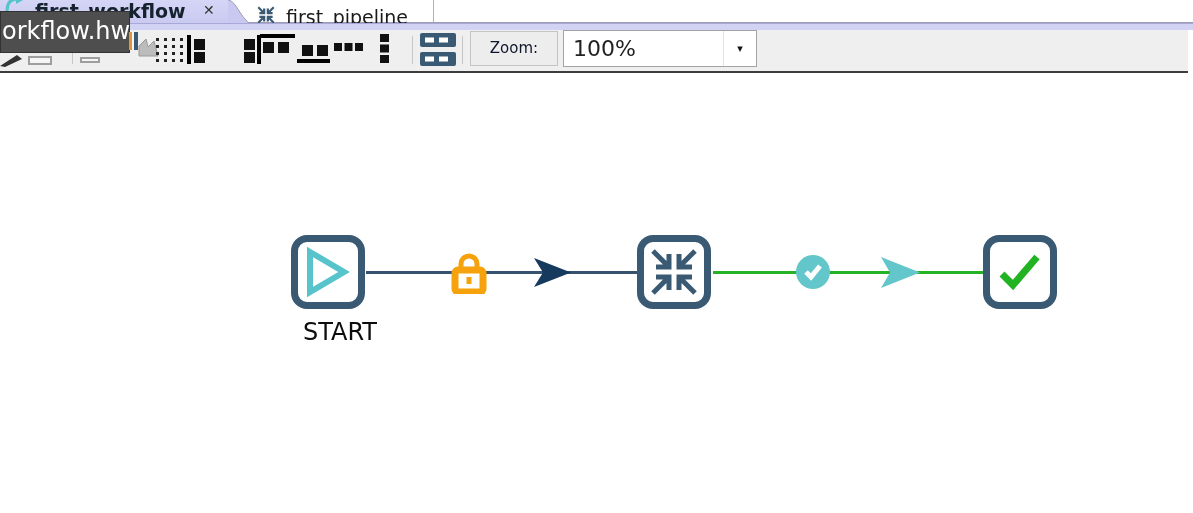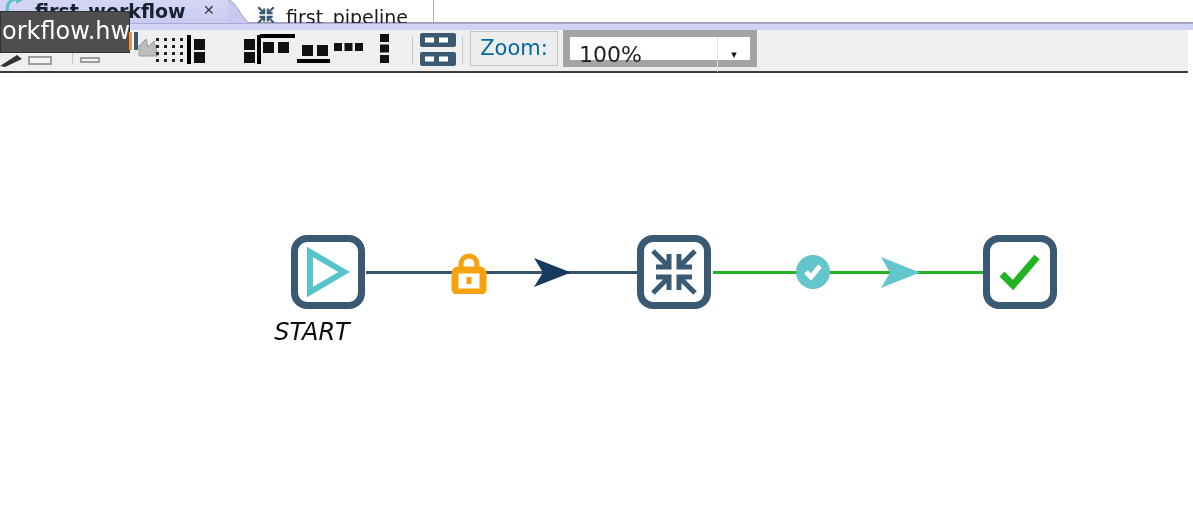--- a/index.html
+++ b/index.html
@@ -29,24 +29,24 @@
   
   .strip { position:absolute; left:0; top:23px; width:1193px; height:7px;
            background:#d2d2f4; border-top:1px solid #a9a9d9; z-index:1; }
 
   
   .toolbar { position:absolute; left:0; top:30px; width:1188px; height:43px;
              background:#efefef; border-bottom:2px solid #3d3d3d; z-index:2; }
   .tb { position:absolute; }
   .tb-sep { position:absolute; width:1px; height:28px; top:6px; background:#c6c6c6; }
   .zoom-label-box { position:absolute; left:470px; top:1px; width:88px; height:35px;
-                    background:#ededed; border:1px solid #c4c4c4; color:#0369a1;
-                    font-size:21px; text-align:center; line-height:32px; }
+                    background:#ededed; border:1px solid #c4c4c4; color:#0f172a;
+                    font-size:15px; text-align:center; line-height:32px; }
   .zoom-combo { position:absolute; left:563px; top:0px; width:194px; height:37px;
-                background:#ffffff; border:7px solid #a3a3a3; }
+                background:#ffffff; border:1px solid #a3a3a3; }
   .zoom-value { position:absolute; left:9px; top:2px; font-size:22px; color:#222; line-height:32px; }
   .zoom-drop { position:absolute; right:0; top:0; width:33px; height:35px;
                border-left:1px solid #e2e2e2; text-align:center; font-size:11px;
                color:#111; line-height:35px; cursor:pointer; }
 
   
   .partial-box { position:absolute; border:2px solid #9e9e9e; background:#f5f5f5; }
 
   
   .sliver { position:absolute; left:129px; top:32px; width:9px; height:18px; z-index:11;
@@ -67,21 +67,21 @@
 
   .node { position:absolute; width:74px; height:74px; background:#fff;
           border:7px solid #3a5a74; border-radius:16px;
           display:flex; align-items:center; justify-content:center; }
   .node-start    { left:291px; top:162px; }
   .node-pipeline { left:637px; top:162px; }
   .node-success  { left:983px; top:162px; }
 
   .node-label { position:absolute; width:150px; top:245px; text-align:center;
                 font-size:24px; color:#0d0d0d; }
-  .lbl-start    { left:237px;font-style:italic; }
+  .lbl-start    { left:265px; }
   .lbl-pipeline { left:600px; }
   .lbl-success  { left:946px; }
 
   .lock-icon   { position:absolute; left:450px; top:178px; }
   .arrow1      { position:absolute; left:534px; top:185px; }
   .check-circle{ position:absolute; left:796px; top:182px; width:34px; height:34px;
                  border-radius:50%; background:#62c6cb; display:flex;
                  align-items:center; justify-content:center; }
   .arrow2      { position:absolute; left:881px; top:184px; }
 </style>

